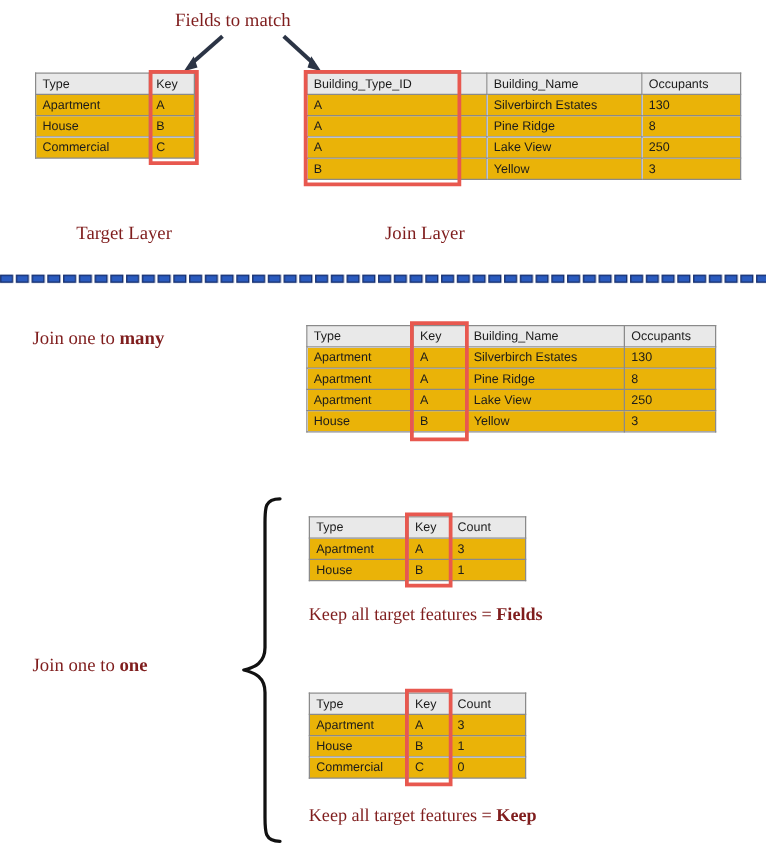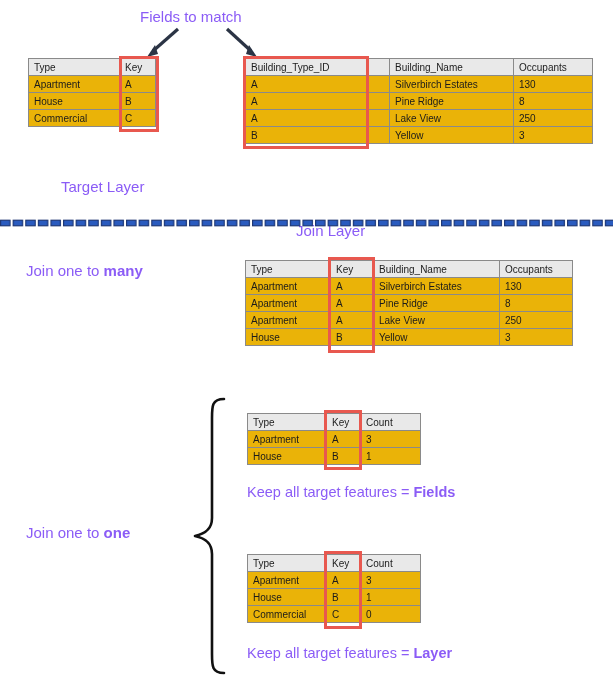--- a/index.html
+++ b/index.html
@@ -13,23 +13,24 @@
     position: relative;
     font-family: "Liberation Sans", sans-serif;
     color: #1a1a1a;
     overflow: hidden;
   }
   .abs { position: absolute; }
 
   
   .label {
     font-size: 14.5px;
-    color: #8b5cf6;
+    color: #7f1d1d;
     white-space: nowrap;
     line-height: 1.2;
+    font-family: Liberation Serif, serif;
   }
   .label-lg {
     font-size: 15px;
   }
   .label b { font-weight: bold; }
 
   
   table.grid {
     border-collapse: collapse;
     font-size: 10px;
@@ -146,21 +147,21 @@
         <td>B</td>
         <td>Yellow</td>
         <td>3</td>
       </tr>
     </tbody>
   </table>
   <div class="keybox" style="left:-2px; top:-2px; width:126px; height:93px;"></div>
 </div>
 
 <div class="abs label label-lg" style="left:26px; top:178px;margin-left:35px;">Target Layer</div>
-<div class="abs label label-lg" style="left:296px; top:178px;margin-top:44px;">Join Layer</div>
+<div class="abs label label-lg" style="left:308px; top:178px;">Join Layer</div>
 
 <svg class="divider" style="top:219px;" width="613" height="9" viewBox="0 0 613 9">
   <defs>
     <pattern id="dashpat" x="0" y="0" width="12.6" height="9" patternUnits="userSpaceOnUse">
       <rect x="0.6" y="1.2" width="9.4" height="5.6" fill="#2a5bbf" stroke="#17306e" stroke-width="1.1"></rect>
     </pattern>
   </defs>
   <rect x="0" y="0" width="613" height="9" fill="url(#dashpat)"></rect>
 </svg>
 
@@ -270,14 +271,14 @@
         <td>Commercial</td>
         <td>C</td>
         <td>0</td>
       </tr>
     </tbody>
   </table>
   <div class="keybox" style="left:77px; top:-3px; width:38px; height:78px;"></div>
 </div>
 
 <div class="abs label" style="left:247px; top:645px;">
-  <span>Keep all target features = </span><b>Layer</b>
+  <span>Keep all target features = </span><b>Keep</b>
 </div>
 
 </body></html>

